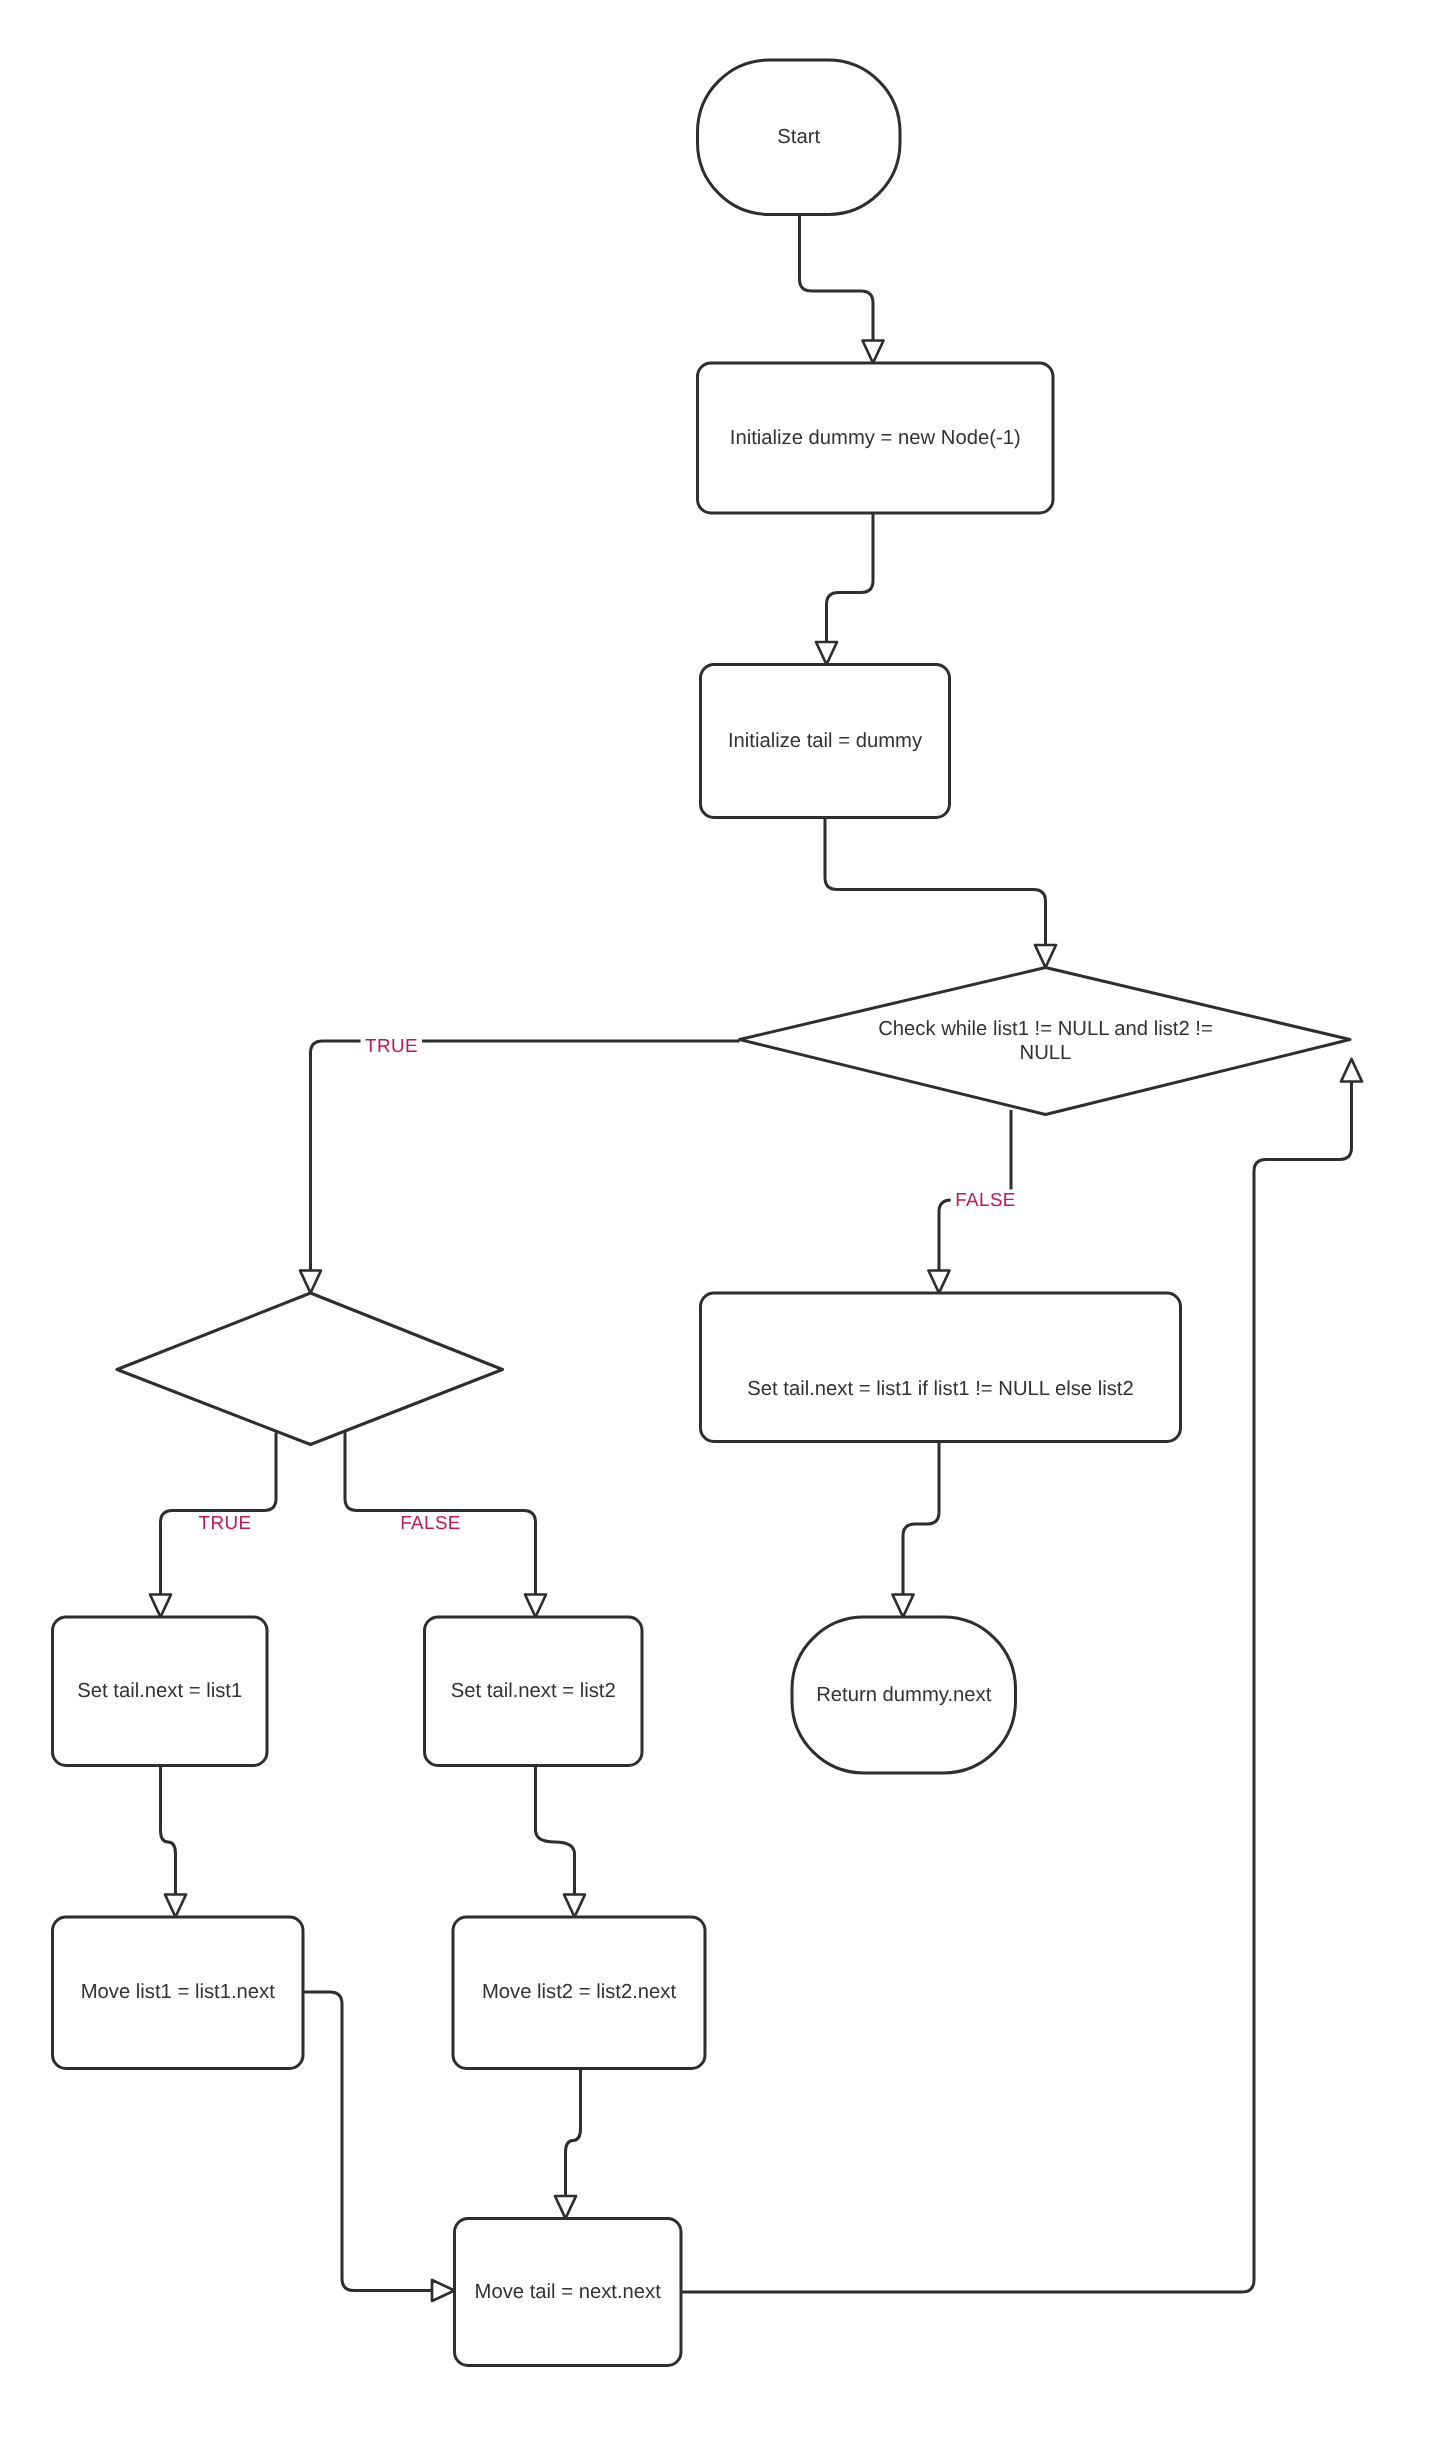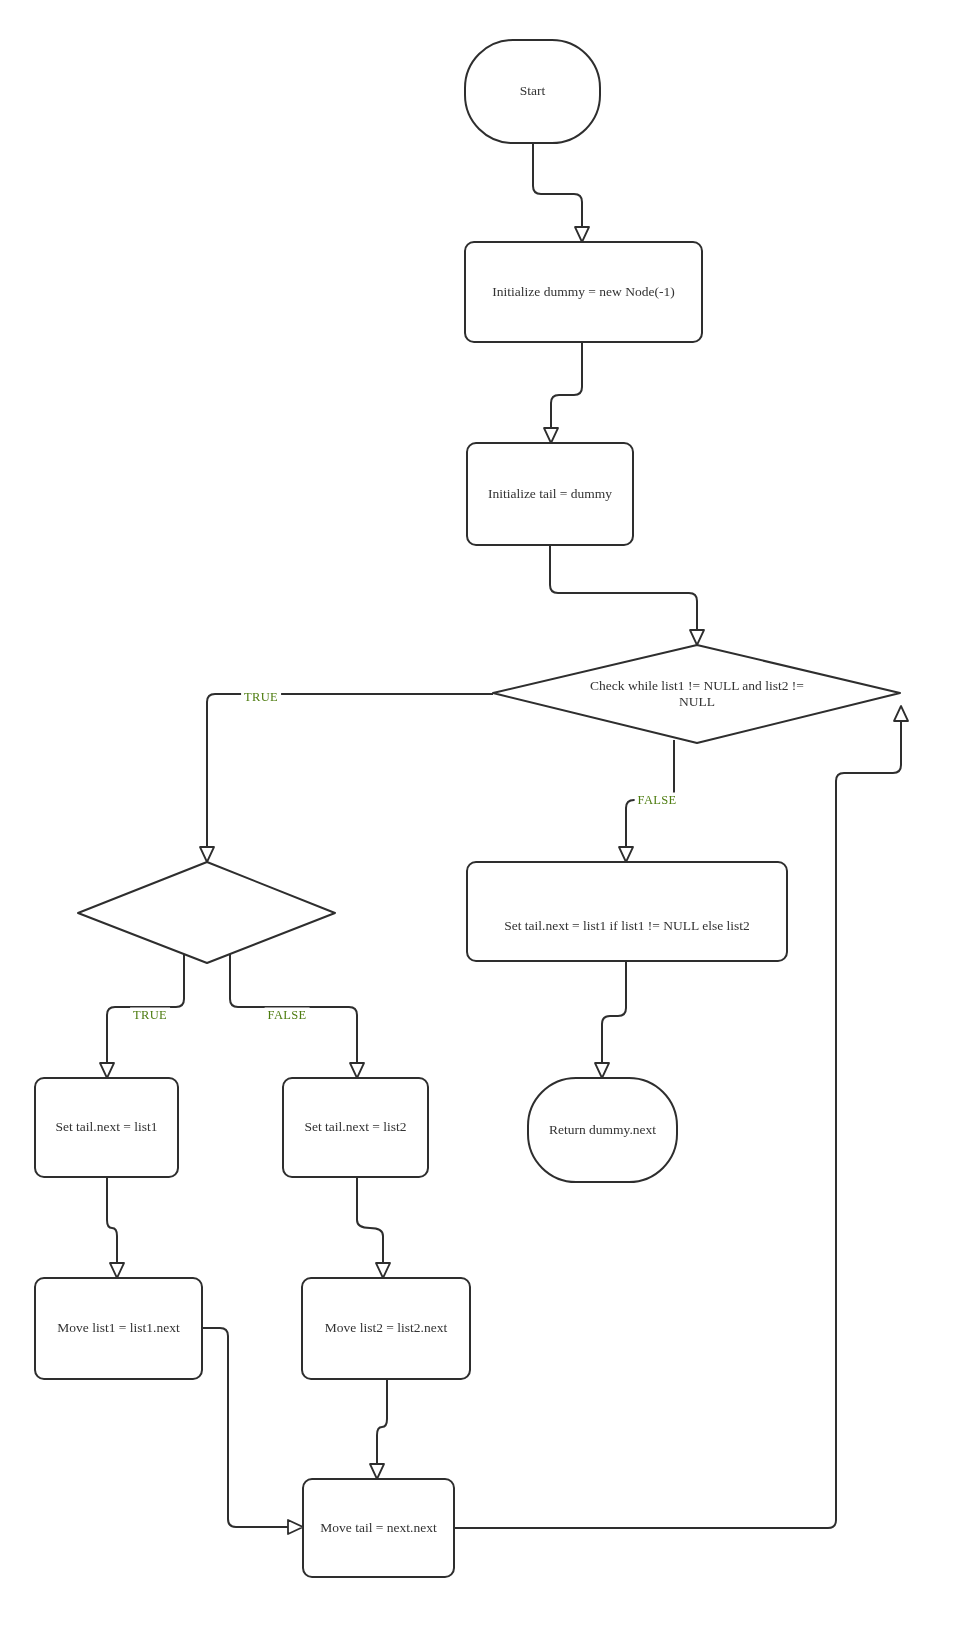--- a/index.html
+++ b/index.html
@@ -1,28 +1,28 @@
 <!DOCTYPE html>
 <html><head>
 <meta charset="utf-8">
 <title>Flowchart</title>
 <style>
   * { margin:0; padding:0; box-sizing:border-box; }
   html,body { background:#ffffff; font-family:"Liberation Sans", sans-serif; }
-  .canvas { position:relative; width:954px; height:1637px; background:#ffffff; overflow:hidden;font-family:Liberation Serif, serif; }
+  .canvas { position:relative; width:954px; height:1637px; background:#ffffff; overflow:hidden; }
   .canvas svg { position:absolute; left:0; top:0; }
   .node-label {
     position:absolute; display:flex; align-items:center; justify-content:center;
     text-align:center; font-size:13.5px; line-height:1.22; color:#333333;
     white-space:nowrap; pointer-events:none;
   }
   .node-label.wrap { white-space:normal; }
   .edge-label {
     position:absolute; transform:translate(-50%,-50%);
-    font-size:12.5px; color:#4d7c0f; background:#ffffff; padding:0 3px;
+    font-size:12.5px; color:#be185d; background:#ffffff; padding:0 3px;
     letter-spacing:0.3px; pointer-events:none;
   }
   .shape { fill:#ffffff; stroke:#2e2e2e; stroke-width:2; }
   .connector { fill:none; stroke:#2e2e2e; stroke-width:2; }
   .arrowhead { fill:#ffffff; stroke:#2e2e2e; stroke-width:1.8; stroke-linejoin:round; }
 </style>
 </head>
 <body>
 
 <div class="canvas">

